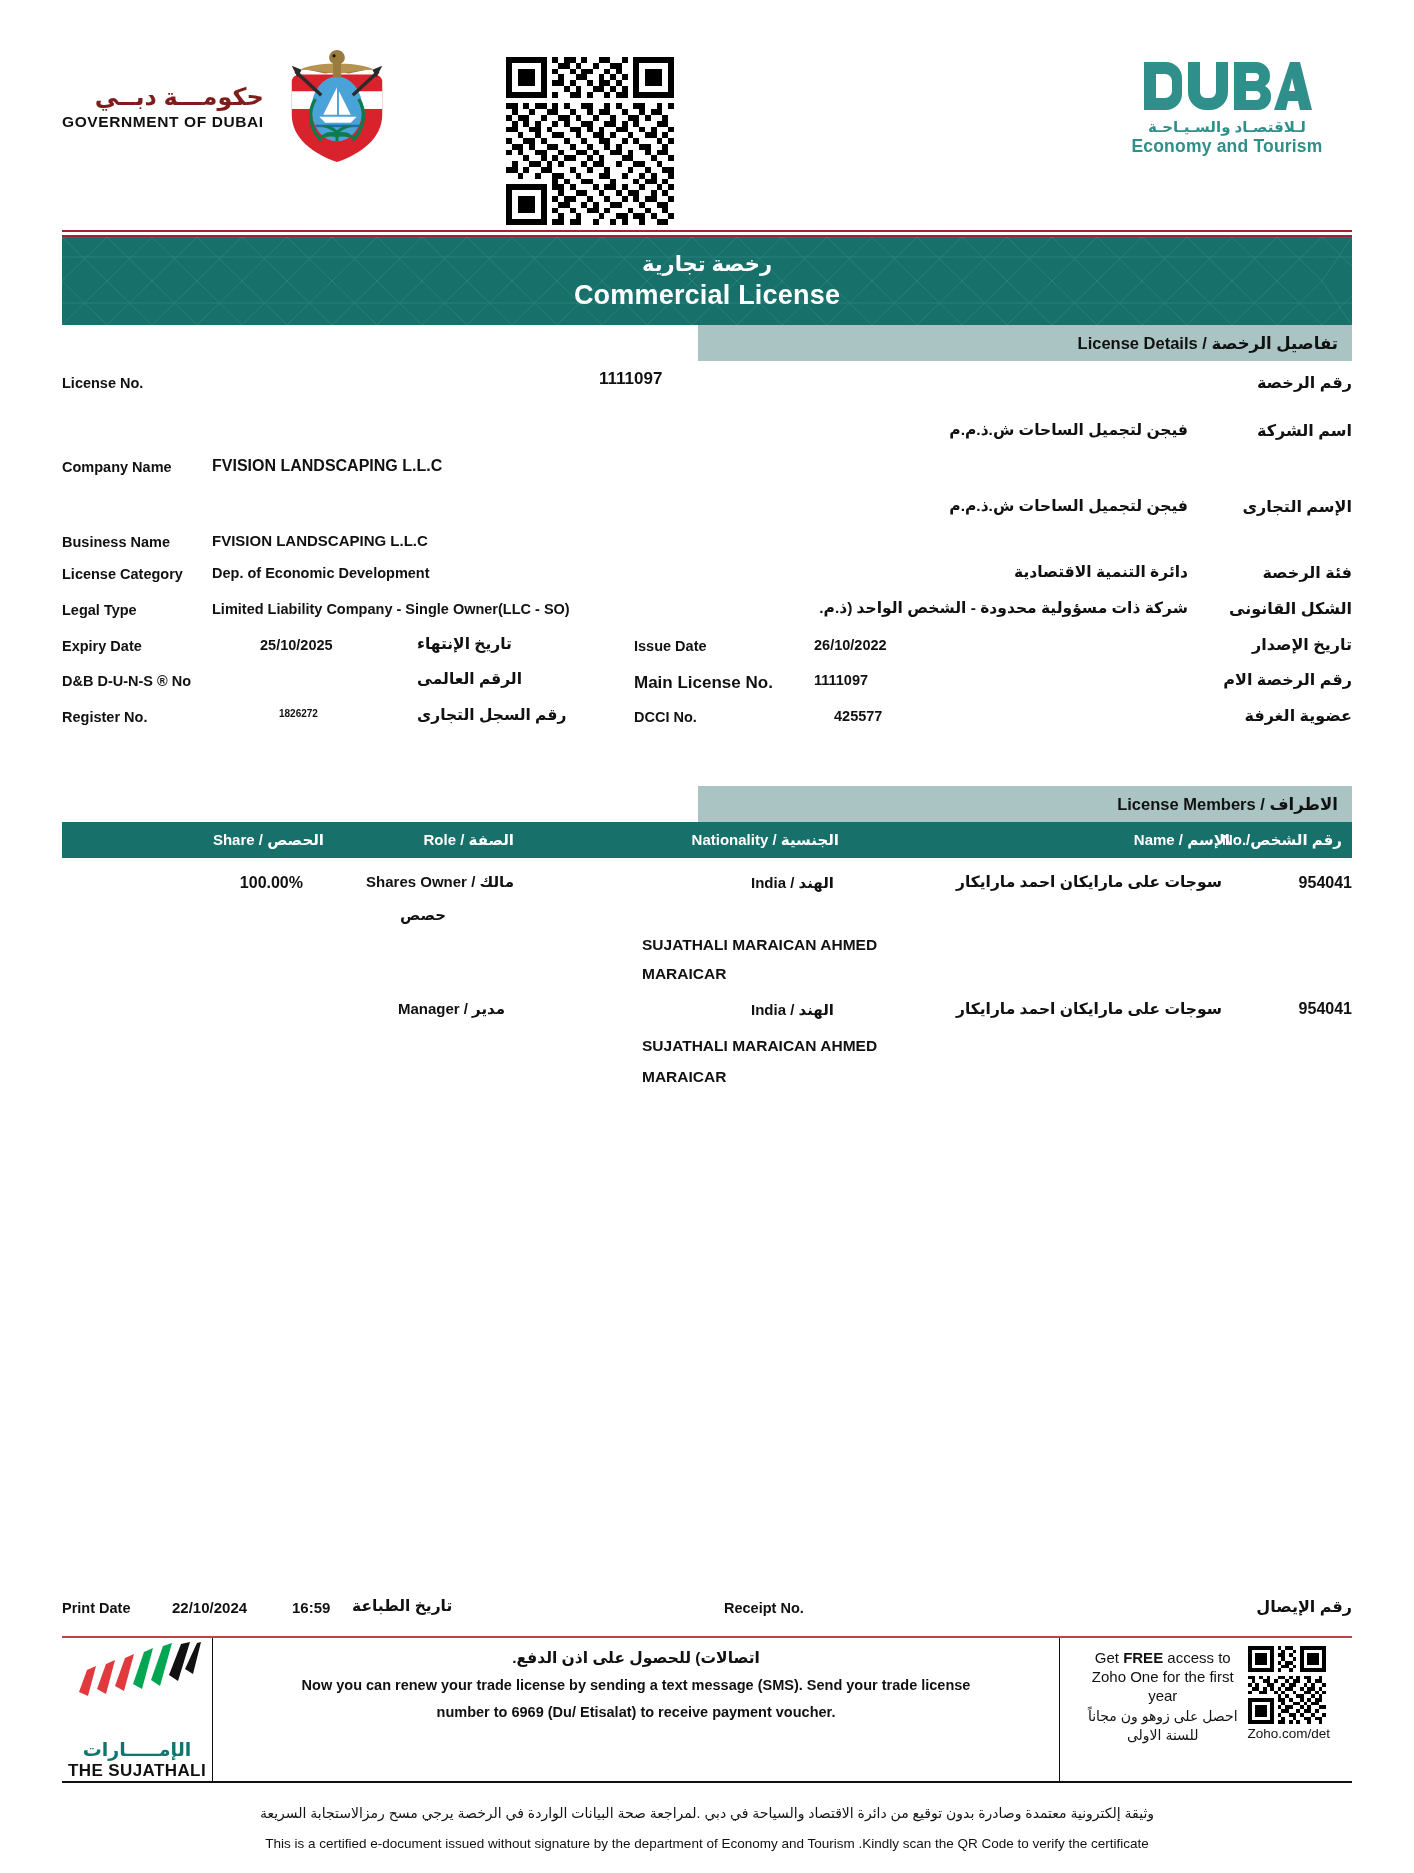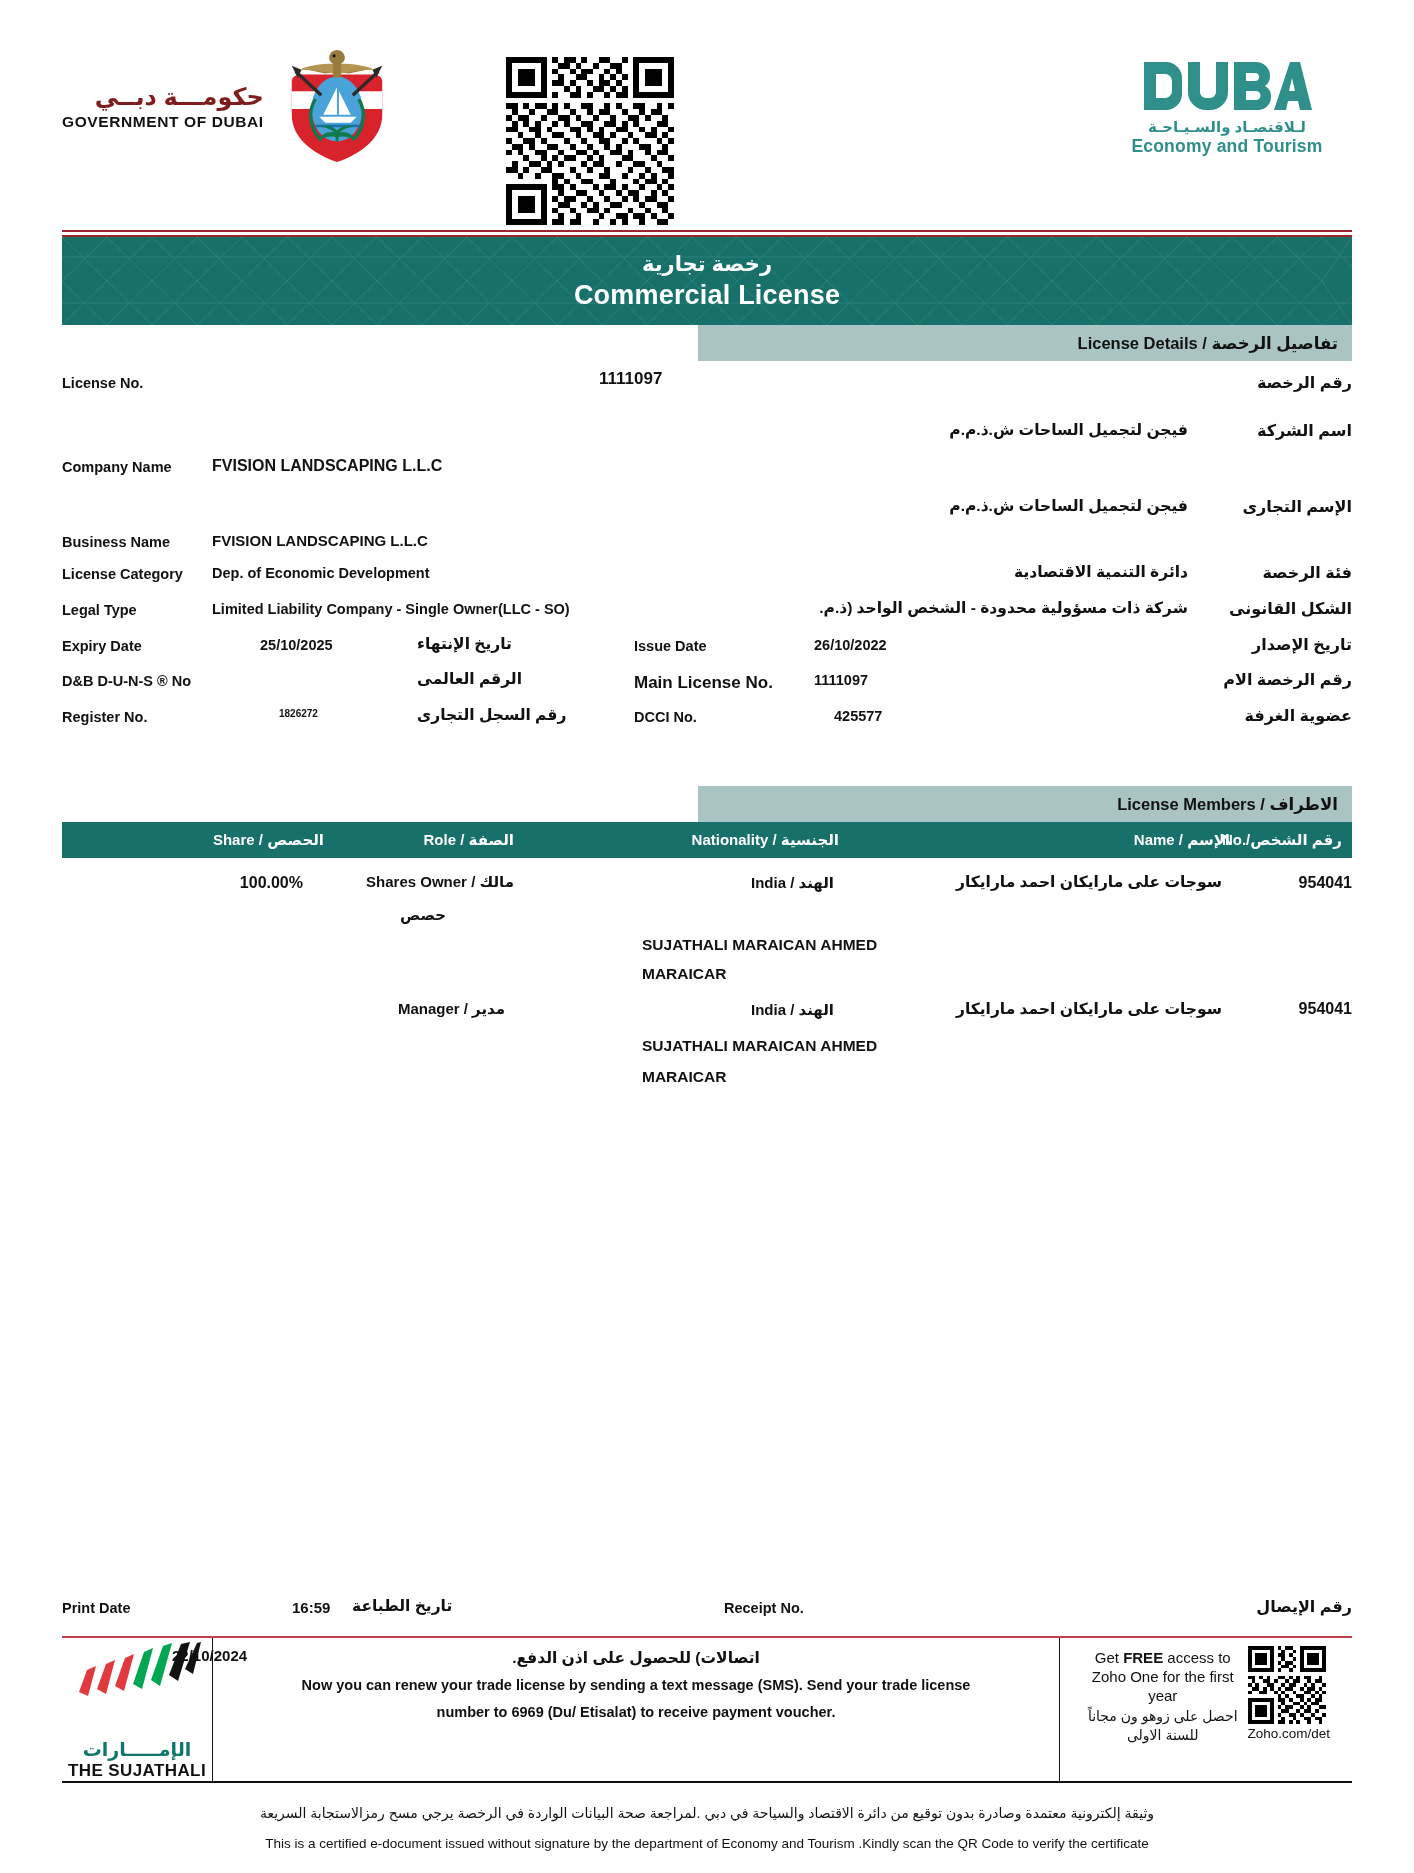--- a/index.html
+++ b/index.html
@@ -707,21 +707,21 @@
     <span class="abs" style="right:518px; top:3px; font-size:15px; font-weight:700; direction:rtl; unicode-bidi:plaintext;">الهند  /  India</span>
     <span class="abs" style="right:847px; top:2px; font-size:15px; font-weight:700; direction:rtl; unicode-bidi:plaintext;">مدير / Manager</span>
     <span class="abs" style="right:1049px; top:2px; font-size:16px; font-weight:700;"></span>
   </div>
 </div>
 
 <div style="position:absolute; left:0; right:0; top:1592px;">
 
   <div class="footer-line">
     <span class="abs" style="left:0; top:8px; font-size:14.5px; font-weight:700;">Print Date</span>
-    <span class="abs" style="left:110px; top:7px; font-size:15px; font-weight:700;margin-top:48px;">22/10/2024</span>
+    <span class="abs" style="left:110px; top:7px; font-size:15px; font-weight:700;">22/10/2024</span>
     <span class="abs" style="left:230px; top:7px; font-size:15px; font-weight:700;">16:59</span>
     <span class="abs" style="left:290px; top:5px; font-size:15.5px; font-weight:700; direction:rtl;">تاريخ الطباعة</span>
     <span class="abs" style="left:662px; top:8px; font-size:14.5px; font-weight:700;">Receipt No.</span>
     <span class="abs" style="right:0; top:5px; font-size:16px; font-weight:700; direction:rtl;">رقم الإيصال</span>
   </div>
 
   <div class="footer-red"></div>
 
   <div class="promo">
     <div class="promo-flag">

